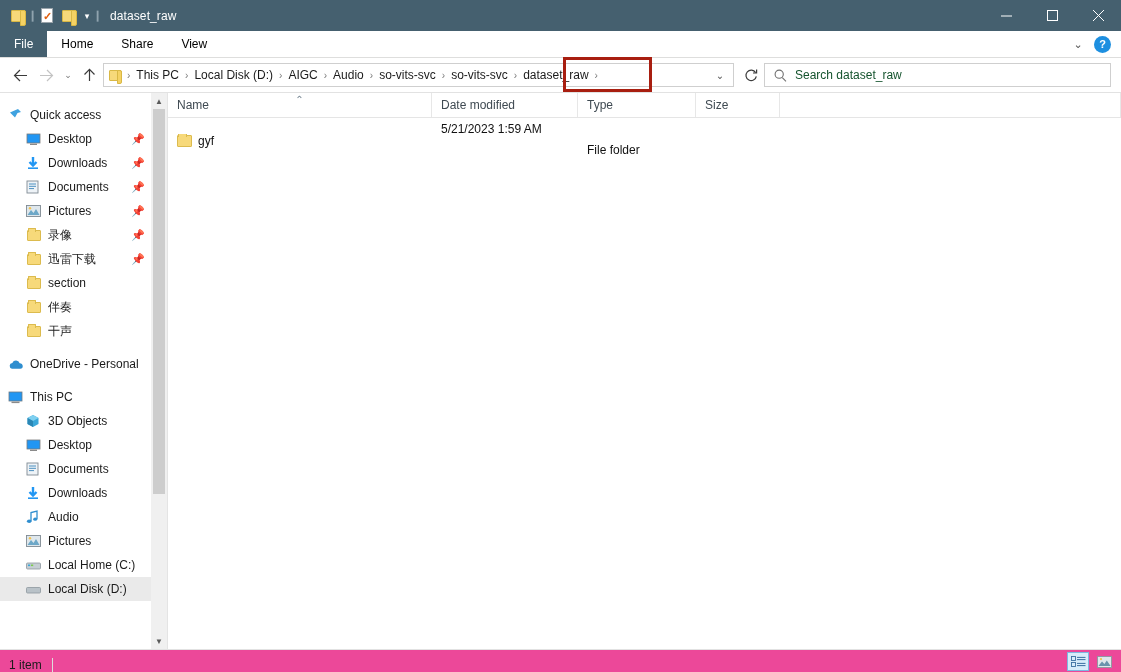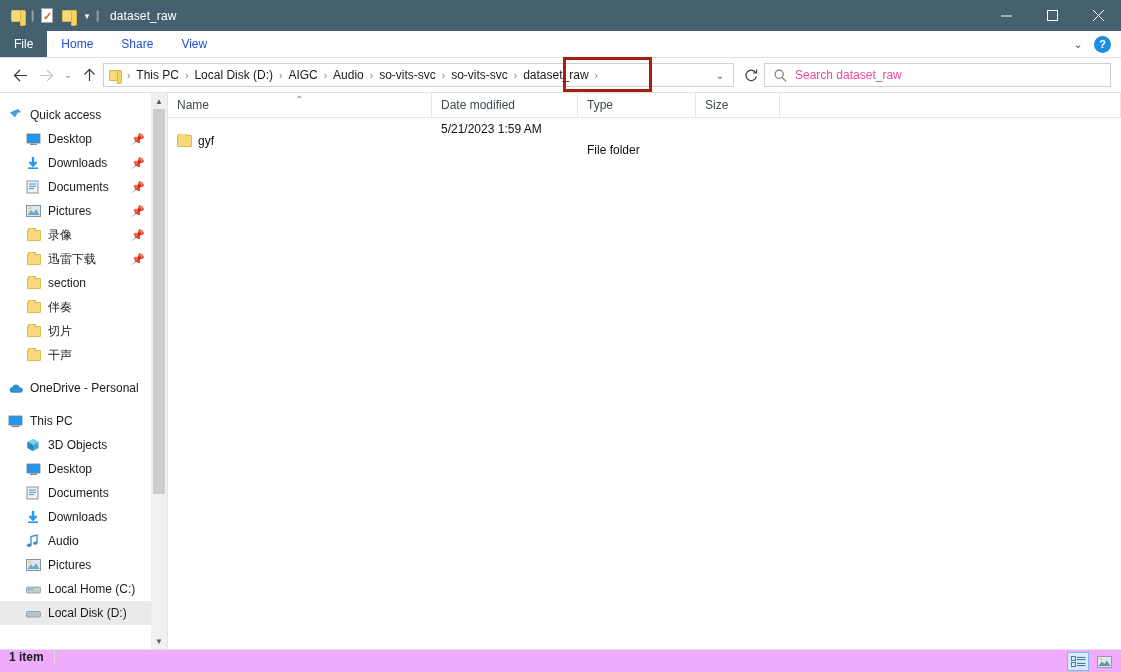--- a/index.html
+++ b/index.html
@@ -41,21 +41,21 @@
   .wc { width: 46px; height: 31px; display: flex; align-items: center; justify-content: center; color: #fff; }
   .wc svg { display: block; }
 
   
   .ribbon {
     height: 42px; flex: 0 0 26px; background: #ffffff; display: flex; align-items: stretch;
     border-bottom: 1px solid #dededd; position: relative;
   }
   .tab {
     display:flex; align-items:center; justify-content:center;
-    font-size: 12px; color: #1d4ed8; padding: 0 14px; height: 26px;
+    font-size: 12px; color: #000000; padding: 0 14px; height: 26px;
   }
   .tab.file { background: #45606f; color: #fff; min-width: 46px; }
   .ribbon-right { position:absolute; right: 4px; top: 0; height: 26px; display:flex; align-items:center; gap: 4px; }
   .ribbon-chev { width: 24px; height:26px; display:flex; align-items:center; justify-content:center; color:#555; font-size:11px; }
   .help-btn {
     width: 17px; height: 17px; border-radius: 50%;
     background: #1d8fe0; color:#fff; font-size:11px; font-weight:bold;
     display:flex; align-items:center; justify-content:center; margin-right: 6px;
   }
 
@@ -85,21 +85,21 @@
   .redbox {
     position: absolute; left: 563px; top: 57px; width: 89px; height: 35px;
     border: 3px solid #a81e10; pointer-events: none; z-index: 30;
   }
 
   .searchbox {
     flex: 0 0 347px; height: 24px; border: 1px solid #cfcfcf; background: #fff;
     display: flex; align-items: center; margin-right: 3px;
   }
   .search-ic { width: 30px; display:flex; align-items:center; justify-content:center; color:#757575; }
-  .search-ph { font-size: 12px; color: #ec4899; }
+  .search-ph { font-size: 12px; color: #14532d; }
 
   
   .body { flex: 1 1 auto; display: flex; min-height: 0; border-top: 1px solid #e2e2e2; }
 
   
   .sidebar {
     flex: 0 0 168px; background: #ffffff; position: relative; overflow: hidden;
     border-right: 1px solid #e4e4e4; padding-top: 10px;
   }
   .side-scroll-track {
@@ -136,22 +136,22 @@
   .cell { padding-left: 9px; display:flex; align-items:center; white-space: nowrap; overflow: hidden; }
   .cell.name { flex: 0 0 264px; gap: 6px; margin-top: 24px; }
   .cell.date { flex: 0 0 146px; }
   .cell.type { flex: 0 0 118px; margin-top: 41px; }
   .cell.size { flex: 0 0 84px; }
   .rowfolder { width:15px; height:12px; background:#f7d97a; border:1px solid #dcbb4e; border-radius:1px; position:relative; flex:0 0 auto;}
   .rowfolder::before { content:""; position:absolute; left:0; top:-3px; width:7px; height:3px; background:#f7d97a; border:1px solid #dcbb4e; border-bottom:none; border-radius:1px 1px 0 0;}
 
   
   .statusbar {
-    flex: 0 0 23px; height: 23px; border-top: 1px solid #e2e2e2; background: #f0abfc;
-    display: flex; align-items: flex-start; position: relative; font-weight: bold;
+    flex: 0 0 23px; height: 23px; border-top: 1px solid #e2e2e2; background: #ec4899;
+    display: flex; align-items: flex-end; position: relative;
   }
   .status-text { font-size: 12px; color: #1b1b1b; padding-left: 9px; }
   .status-sep { width:1px; height:14px; background:#dcdcdc; margin-left: 10px; }
   .viewbtns { position:absolute; right: 6px; top: 0; height: 23px; display:flex; align-items:center; gap: 4px; }
   .vbtn { width: 22px; height: 19px; display:flex; align-items:center; justify-content:center; }
   .vbtn.active { border: 1px solid #7cb8e0; background: #d6ecfa; }
 </style>
 </head>
 <body>
 
@@ -339,26 +339,20 @@
         <span class="ico">
             <span class="ic-folder"></span>
           </span>
         <span class="lbl">section</span>
       </div>
       <div class="node indent2">
         <span class="ico">
             <span class="ic-folder"></span>
           </span>
         <span class="lbl">伴奏</span>
-      </div>
-      <div class="node indent2">
-        <span class="ico">
-            <span class="ic-folder"></span>
-          </span>
-        <span class="lbl">切片</span>
       </div>
       <div class="node indent2">
         <span class="ico">
             <span class="ic-folder"></span>
           </span>
         <span class="lbl">干声</span>
       </div>
 
       <div class="gap"></div>
 

